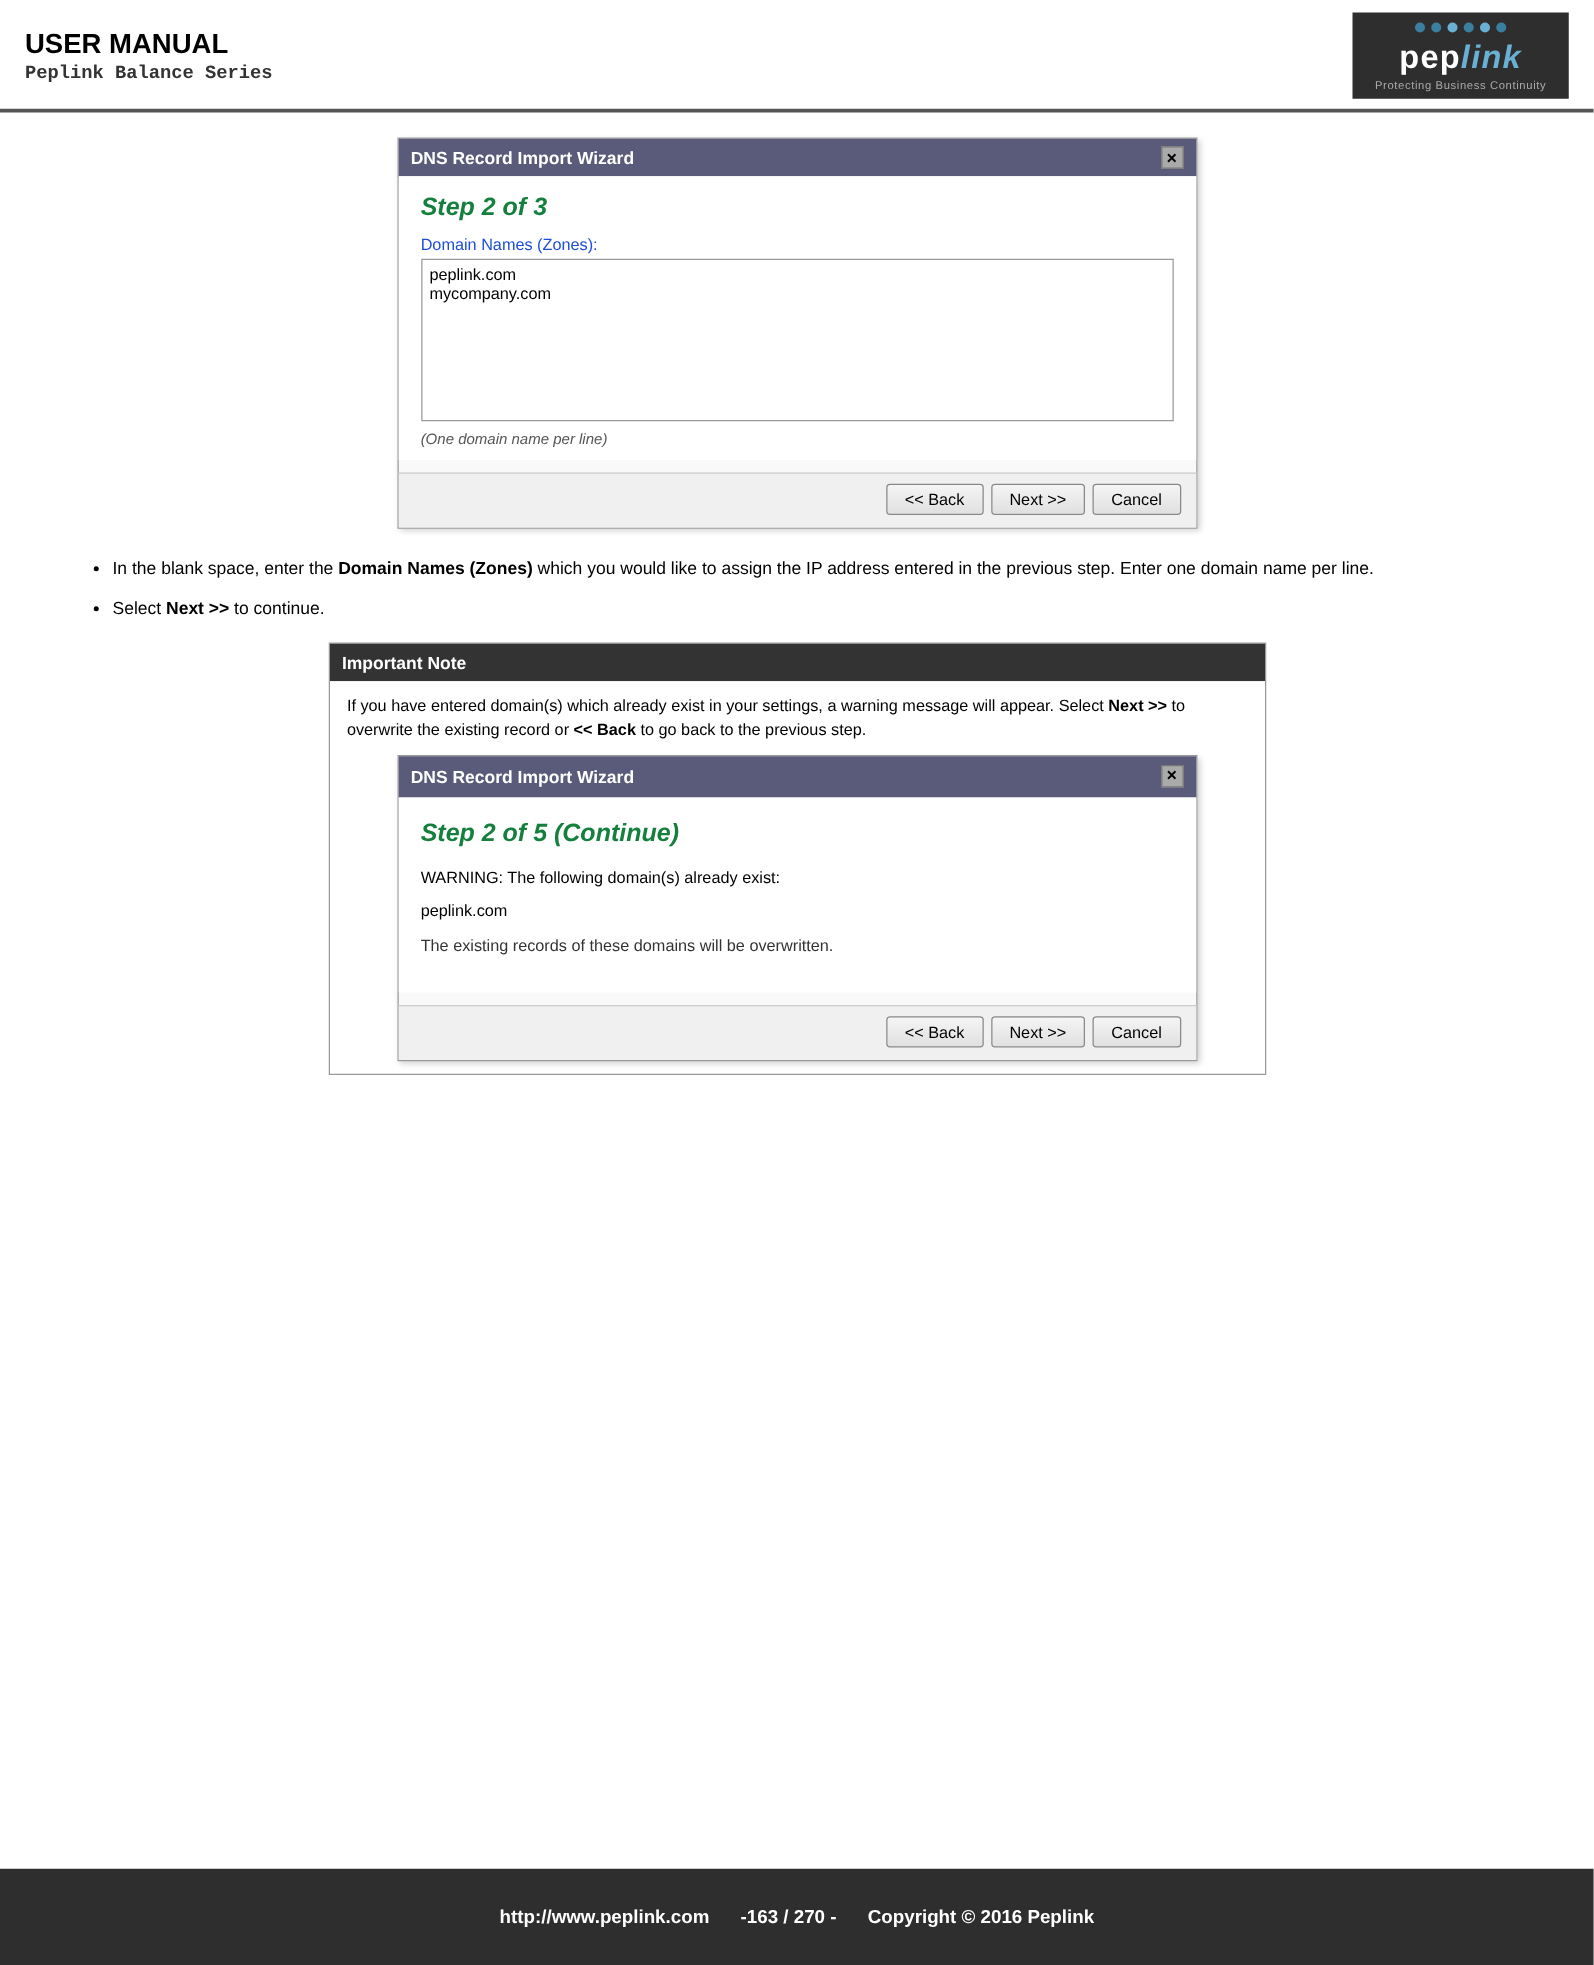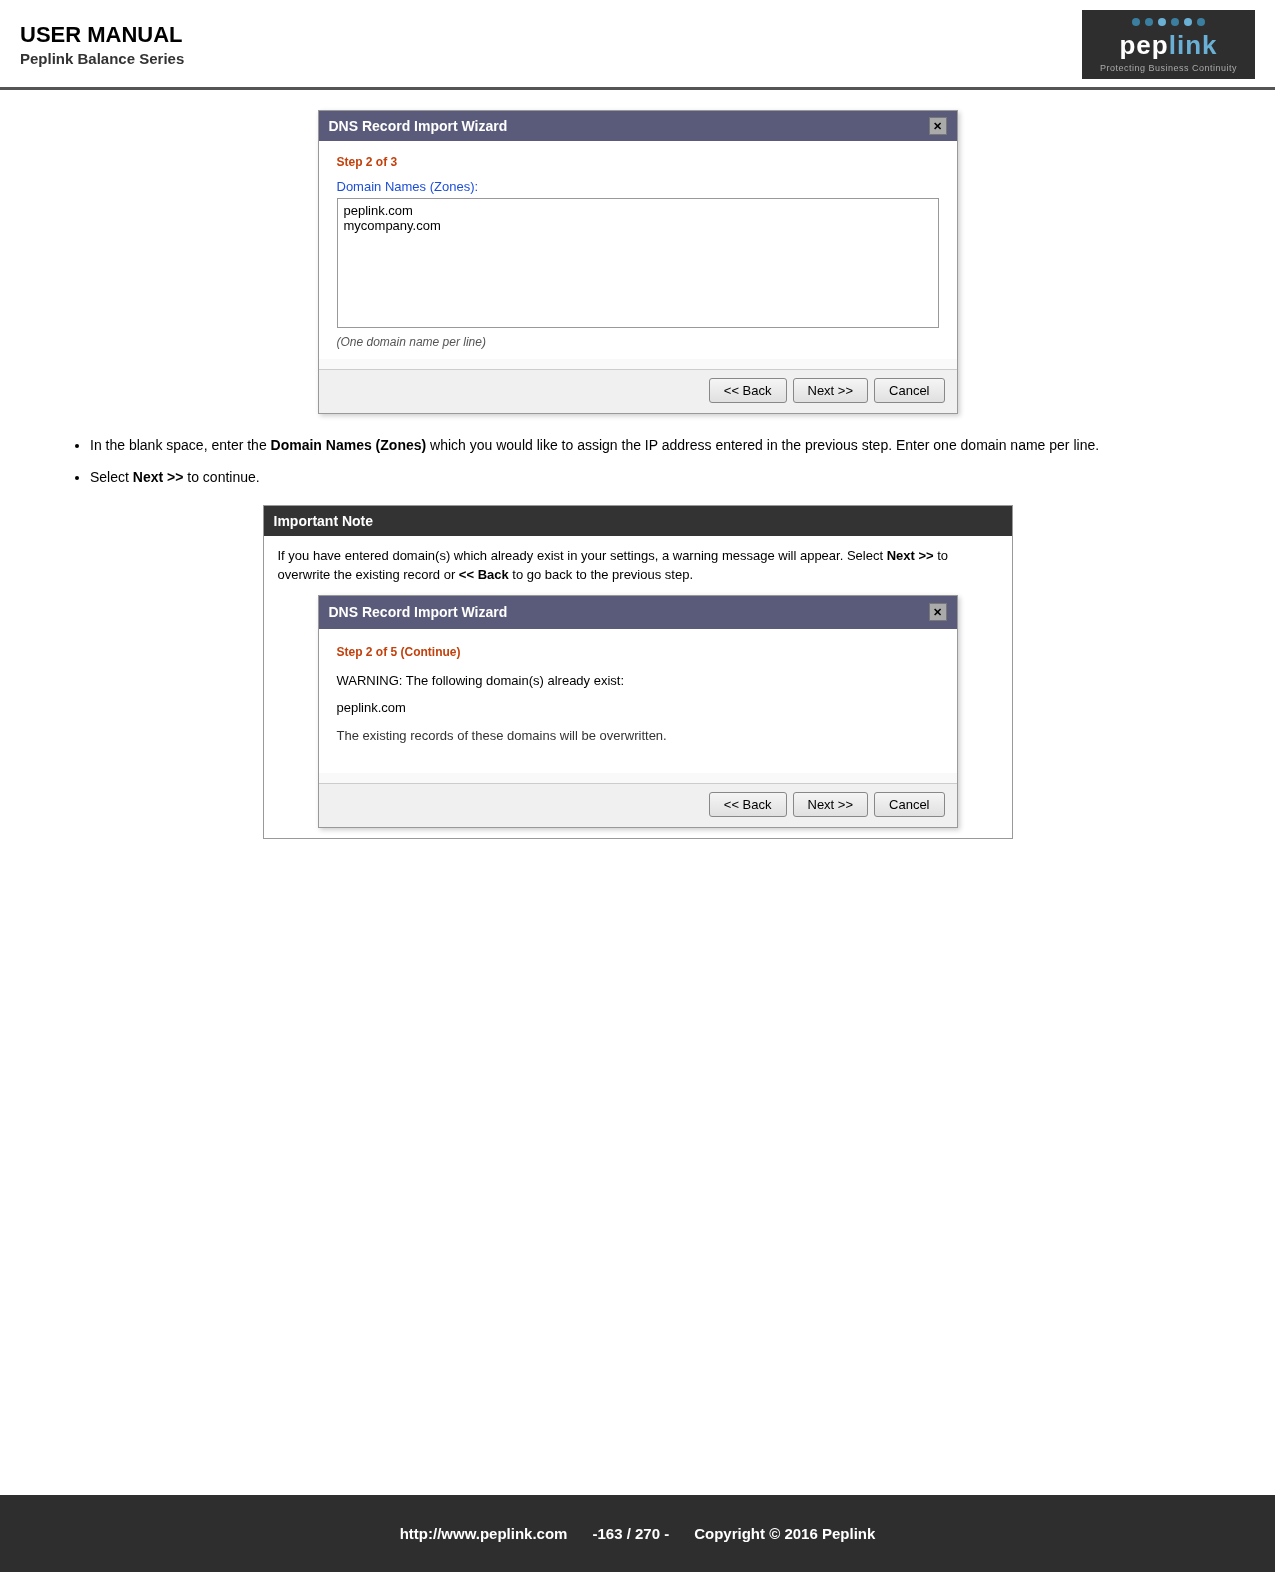--- a/index.html
+++ b/index.html
@@ -26,20 +26,21 @@
     .header-left .title {
       font-size: 22px;
       font-weight: bold;
       color: #000;
     }
     .header-left .subtitle {
       font-size: 15px;
       font-weight: bold;
       color: #333;
       margin-top: 2px;
+      font-family: Liberation Mono, monospace;
     }
     .header-logo {
       display: flex;
       flex-direction: column;
       align-items: center;
     }
     .logo-box {
       background: #2e2e2e;
       padding: 8px 18px 6px 18px;
       display: flex;
@@ -67,20 +68,21 @@
       font-size: 26px;
       font-weight: bold;
       color: #fff;
       letter-spacing: 1px;
     }
     .logo-link {
       font-size: 26px;
       font-weight: bold;
       color: #6ab0d4;
       letter-spacing: 1px;
+      font-style: italic;
     }
     .logo-tagline {
       font-size: 9px;
       color: #aaa;
       margin-top: 2px;
       letter-spacing: 0.5px;
     }
 
     
     .content {
@@ -118,23 +120,24 @@
       align-items: center;
       justify-content: center;
       font-weight: bold;
     }
     .wizard-body {
       padding: 14px 18px 10px 18px;
       background: #fff;
     }
     .wizard-step {
       font-weight: bold;
-      font-size: 12px;
+      font-size: 20px;
       margin-bottom: 10px;
-      color: #c2410c;
+      color: #15803d;
+      font-style: italic;
     }
     .wizard-label {
       font-size: 13px;
       color: #1d4ed8;
       margin-bottom: 4px;
     }
     .wizard-textarea {
       width: 100%;
       height: 130px;
       border: 1px solid #999;

